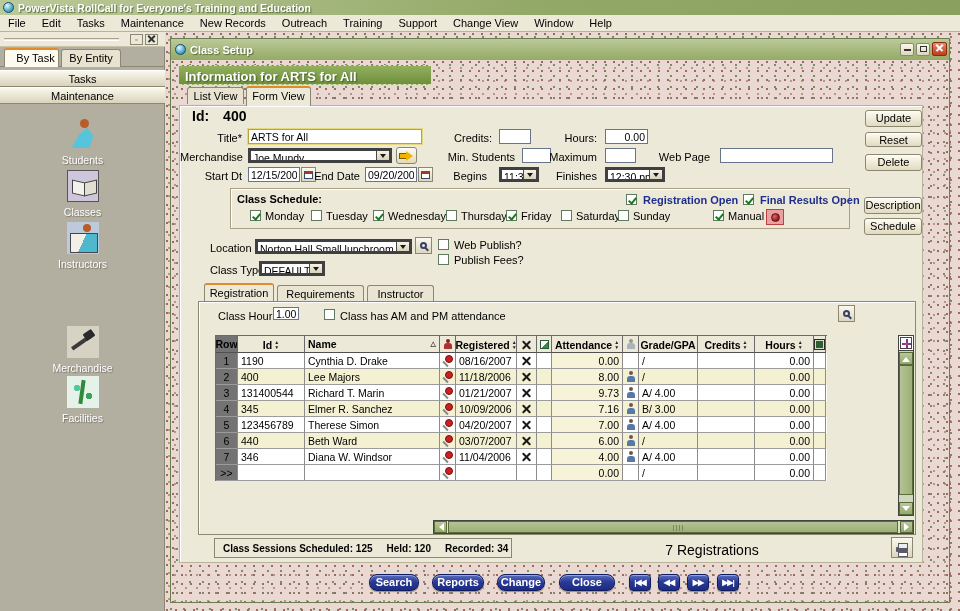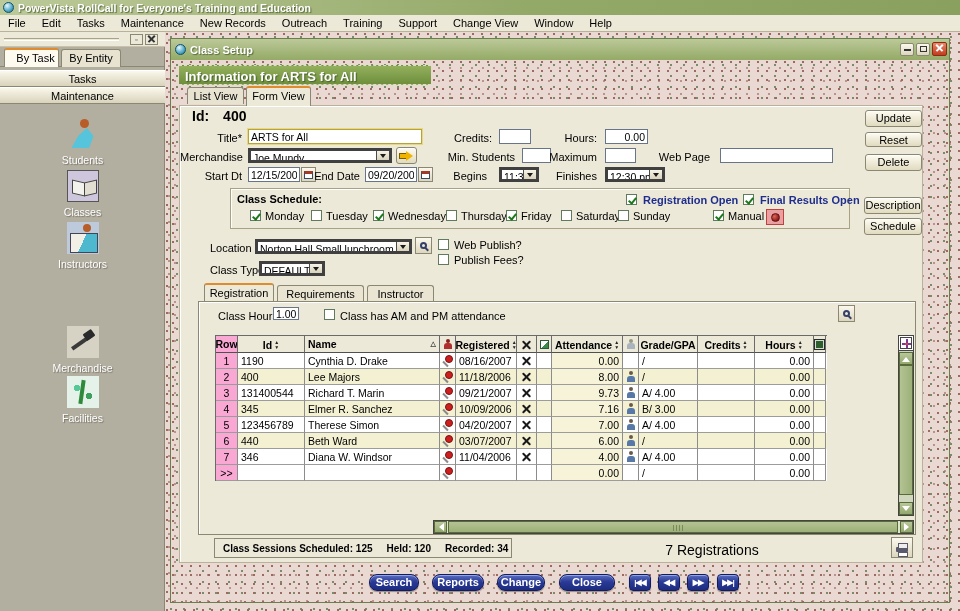--- a/index.html
+++ b/index.html
@@ -133,21 +133,21 @@
     border:1px solid #8a8773; box-shadow:inset 1px 1px 0 #fff; }
 
   
   .tbl { position:absolute; left:16px; top:33px; width:612px; border-left:1px solid #6a6a6a; border-top:1px solid #6a6a6a; font-size:10.5px; }
   .trow { display:flex; height:16px; }
   .trow.hdr { height:17px; background:#ece9d8; font-weight:bold; }
   .trow.odd { background:#fff; } .trow.even { background:#f4f1d2; }
   .cell { border-right:1px solid #8c8c8c; border-bottom:1px solid #9c9c9c; padding:1px 3px 0 3px;
     white-space:nowrap; overflow:hidden; display:flex; align-items:center; }
   .trow.hdr .cell { border-right:1px solid #6a6a6a; border-bottom:1px solid #505050; justify-content:center; gap:2px; }
-  .rowhdr { background:#f9a8d4; justify-content:center; padding:0; }
+  .rowhdr { background:#737373; justify-content:center; padding:0; }
   .c0{width:22px;} .c1{width:67px;} .c2{width:135px;} .c3{width:16px;justify-content:center;padding:0;}
   .c4{width:61px;} .c5{width:20px;justify-content:center;padding:0;} .c6{width:15px;justify-content:center;padding:0;}
   .c7{width:71px;} .c8{width:16px;justify-content:center;padding:0;} .c9{width:59px;}
   .c10{width:57px;} .c11{width:59px;} .c12{width:12px;justify-content:center;padding:0;}
   .cell.num { justify-content:flex-end; }
   .cell.att { background:#f6f3d9; }
   .sort { display:inline-flex; flex-direction:column; font-size:5px; line-height:4.5px; color:#222; }
   .tri-up { font-size:7px; color:#444; margin-left:auto; }
   .spread { justify-content:space-between !important; padding:0 3px !important; }
   .pin-icon { position:relative; width:11px; height:11px; display:inline-block; }
@@ -496,21 +496,21 @@
               <div class="cell c12"></div>
             </div>
 
             <div class="trow odd">
               <div class="cell c0 rowhdr">3</div>
               <div class="cell c1">131400544</div>
               <div class="cell c2">Richard T. Marin</div>
               <div class="cell c3">
                   <span class="pin-icon"></span>
                 </div>
-              <div class="cell c4">09/21/2007</div>
+              <div class="cell c4">01/21/2007</div>
               <div class="cell c5">
                   <span class="x-mark"></span>
                 </div>
               <div class="cell c6"></div>
               <div class="cell c7 num att">9.73</div>
               <div class="cell c8">
                   <span class="person-ico"></span>
                 </div>
               <div class="cell c9">A/ 4.00</div>
               <div class="cell c10"></div>

